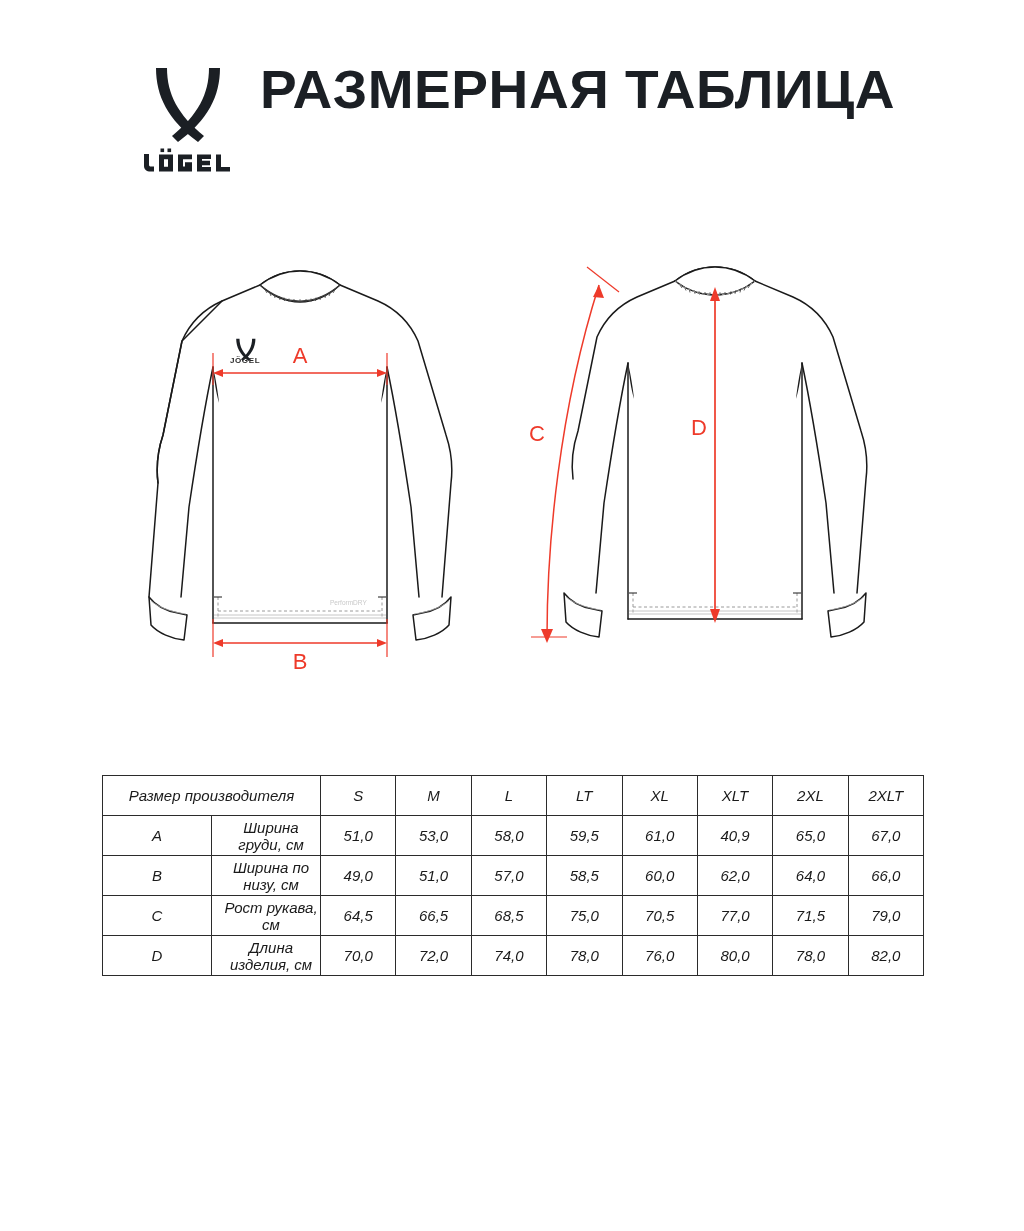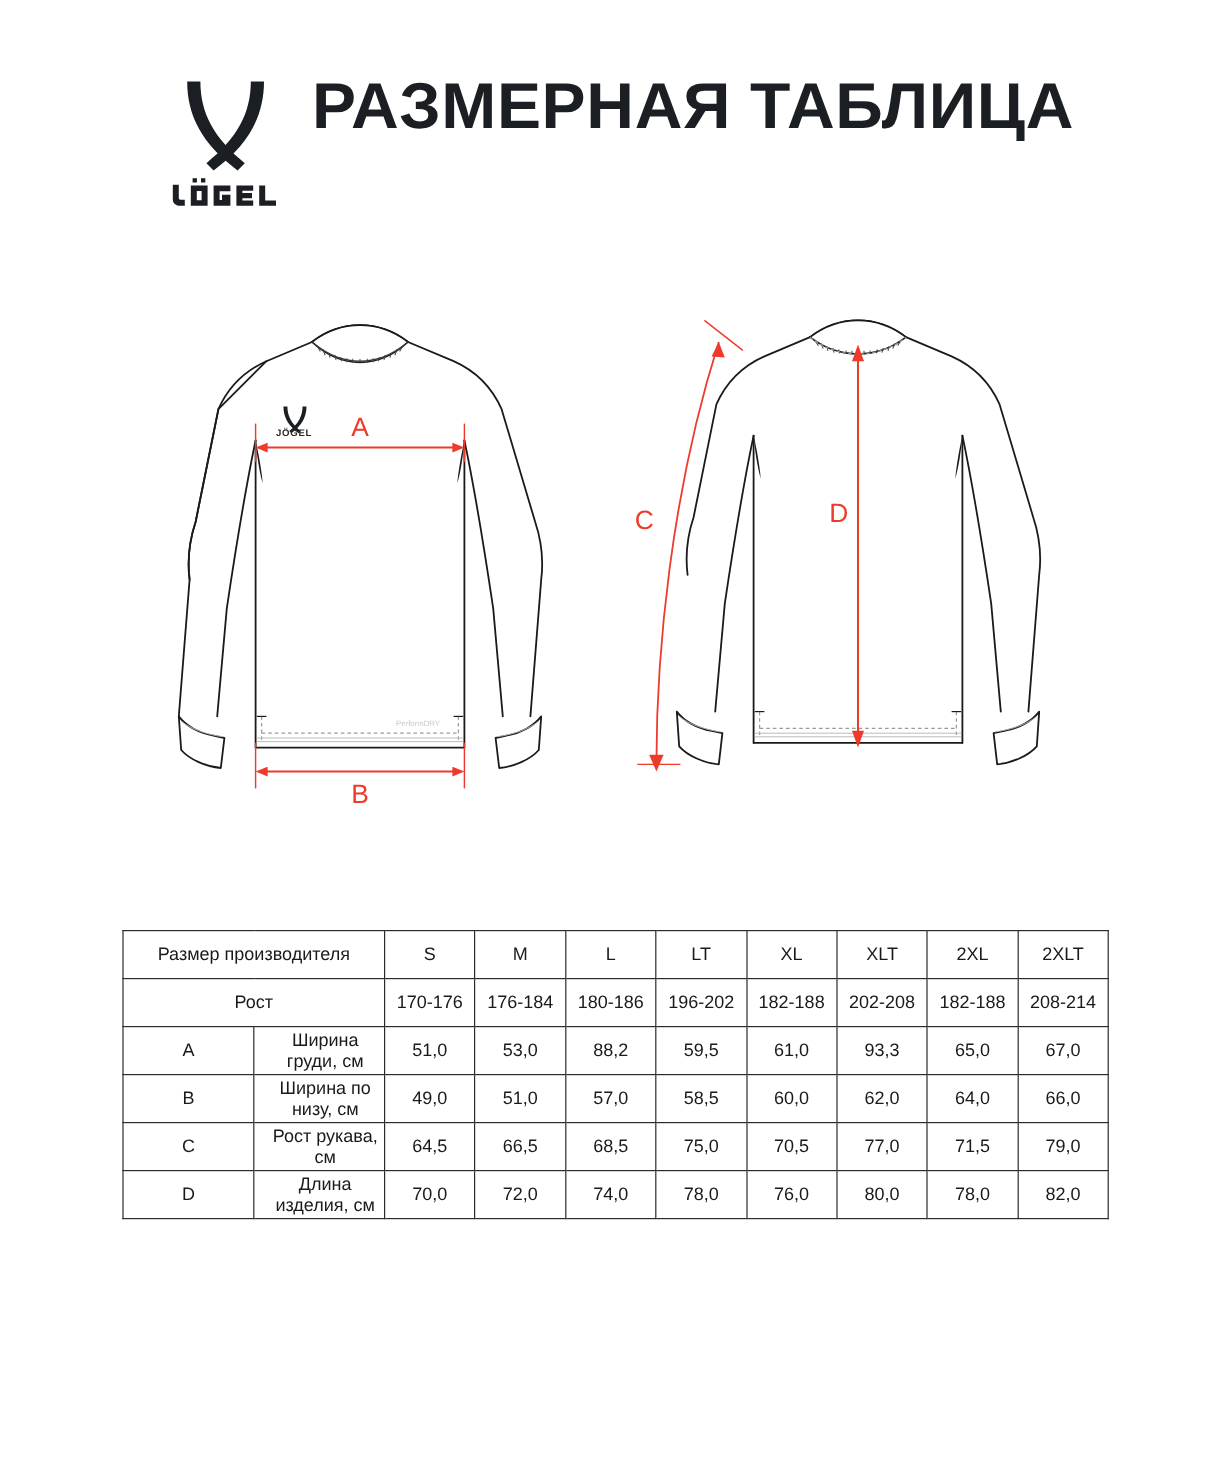--- a/index.html
+++ b/index.html
@@ -63,20 +63,21 @@
   .garment.front { left: 110px; }
   .garment.back  { left: 515px; }
   .garment svg { display: block; }
 
   
   .table-wrap {
     position: absolute;
     left: 102px;
     top: 775px;
     width: 822px;
+    font-style: italic;
   }
   table.size-table {
     border-collapse: collapse;
     width: 822px;
     table-layout: fixed;
     font-family: "Liberation Sans", "DejaVu Sans", sans-serif;
   }
   table.size-table td, table.size-table th {
     border: 1px solid #2b2b2b;
     text-align: center;
@@ -351,41 +352,30 @@
         <td class="col-head">M</td>
         <td class="col-head">L</td>
         <td class="col-head">LT</td>
         <td class="col-head">XL</td>
         <td class="col-head">XLT</td>
         <td class="col-head">2XL</td>
         <td class="col-head">2XLT</td>
       </tr>
 
 
-      <tr>
-        <td class="th-label merged-left" colspan="2">Рост</td>
-        <td class="val-cell">170-176</td>
-        <td class="val-cell">176-184</td>
-        <td class="val-cell">180-186</td>
-        <td class="val-cell">196-202</td>
-        <td class="val-cell">182-188</td>
-        <td class="val-cell">202-208</td>
-        <td class="val-cell">182-188</td>
-        <td class="val-cell">208-214</td>
-      </tr>
 
       <tr>
         <td class="row-letter">A</td>
         <td class="row-desc">Ширина груди, см</td>
         <td class="val-cell">51,0</td>
         <td class="val-cell">53,0</td>
-        <td class="val-cell">88,2</td>
+        <td class="val-cell">58,0</td>
         <td class="val-cell">59,5</td>
         <td class="val-cell">61,0</td>
-        <td class="val-cell">93,3</td>
+        <td class="val-cell">40,9</td>
         <td class="val-cell">65,0</td>
         <td class="val-cell">67,0</td>
       </tr>
 
       <tr>
         <td class="row-letter">B</td>
         <td class="row-desc">Ширина по низу, см</td>
         <td class="val-cell">49,0</td>
         <td class="val-cell">51,0</td>
         <td class="val-cell">57,0</td>

